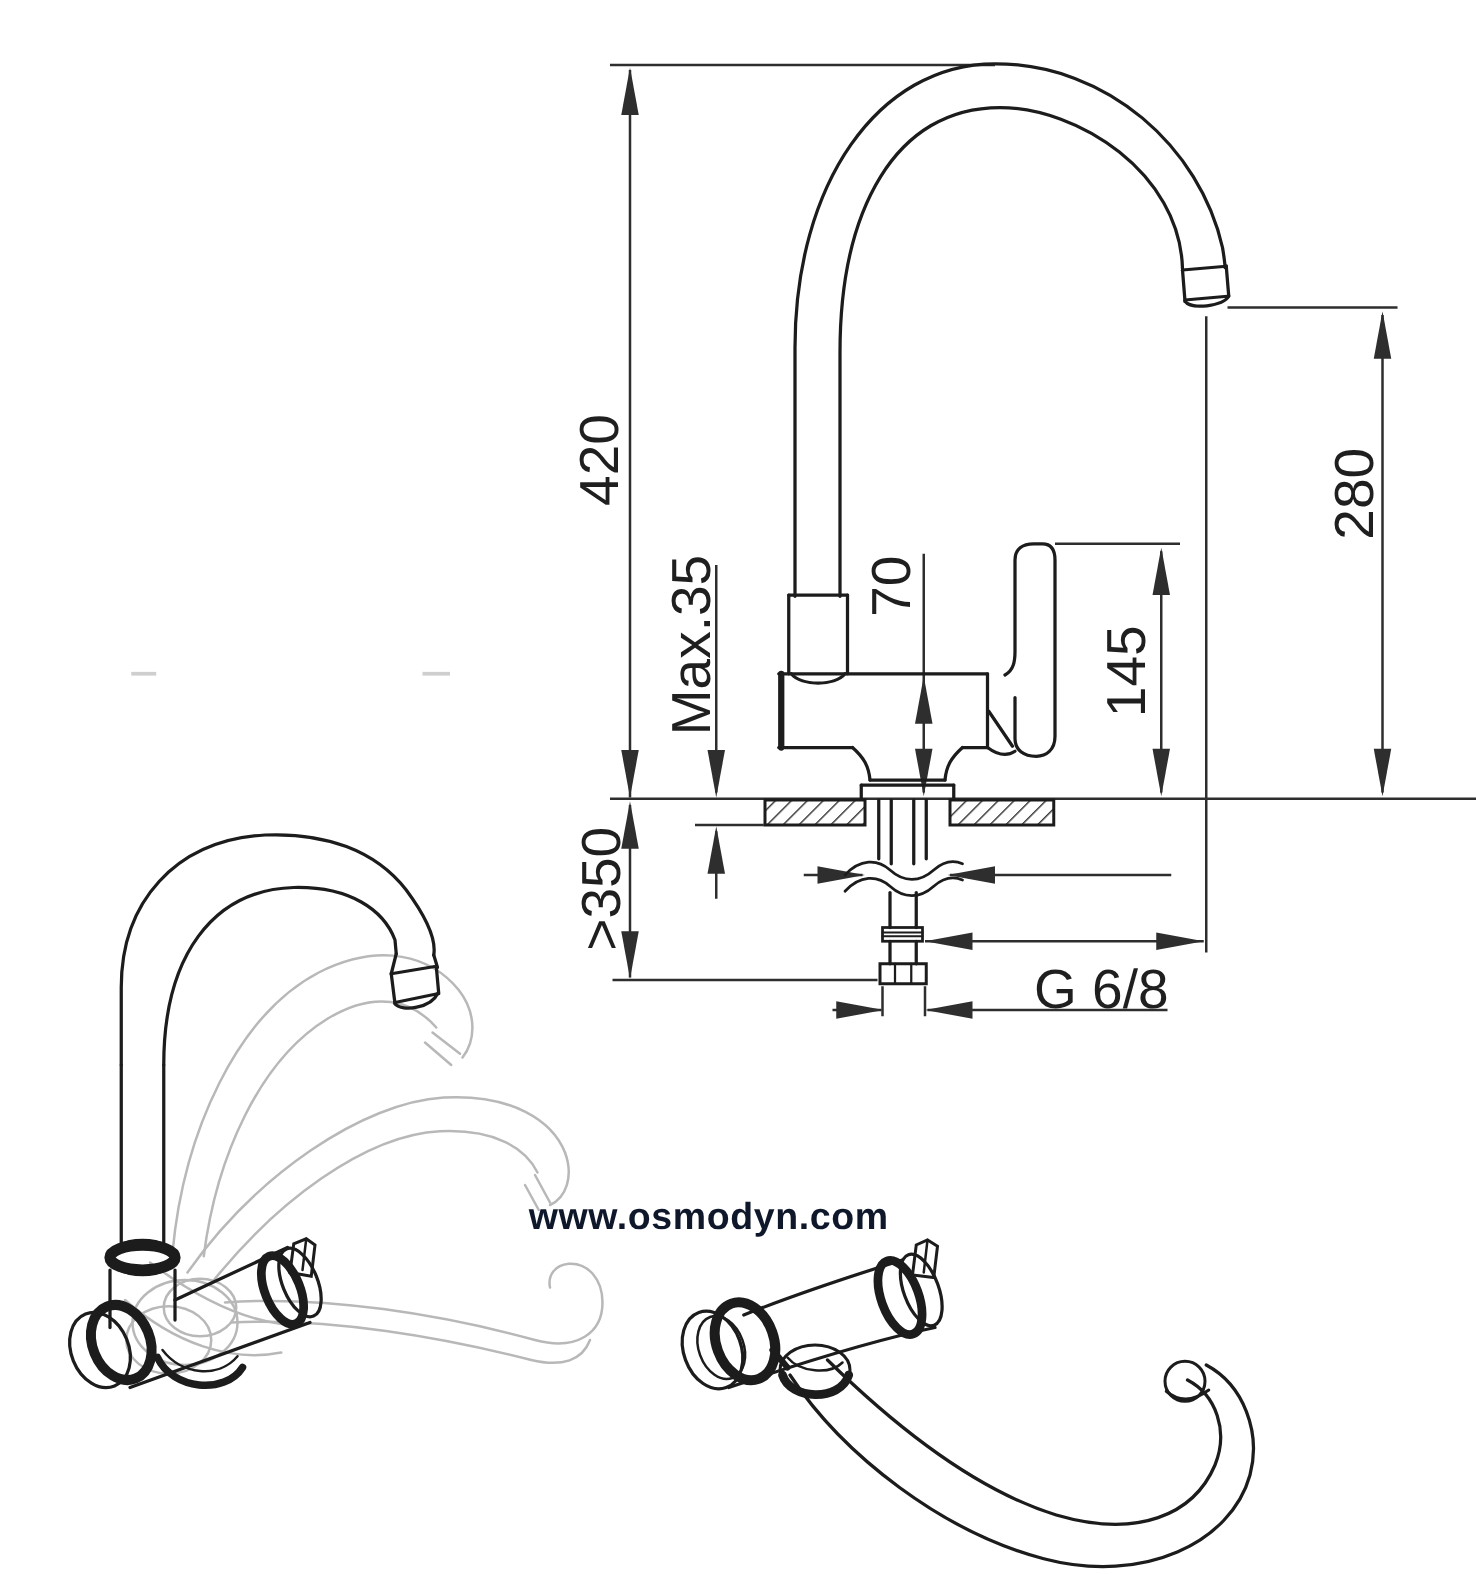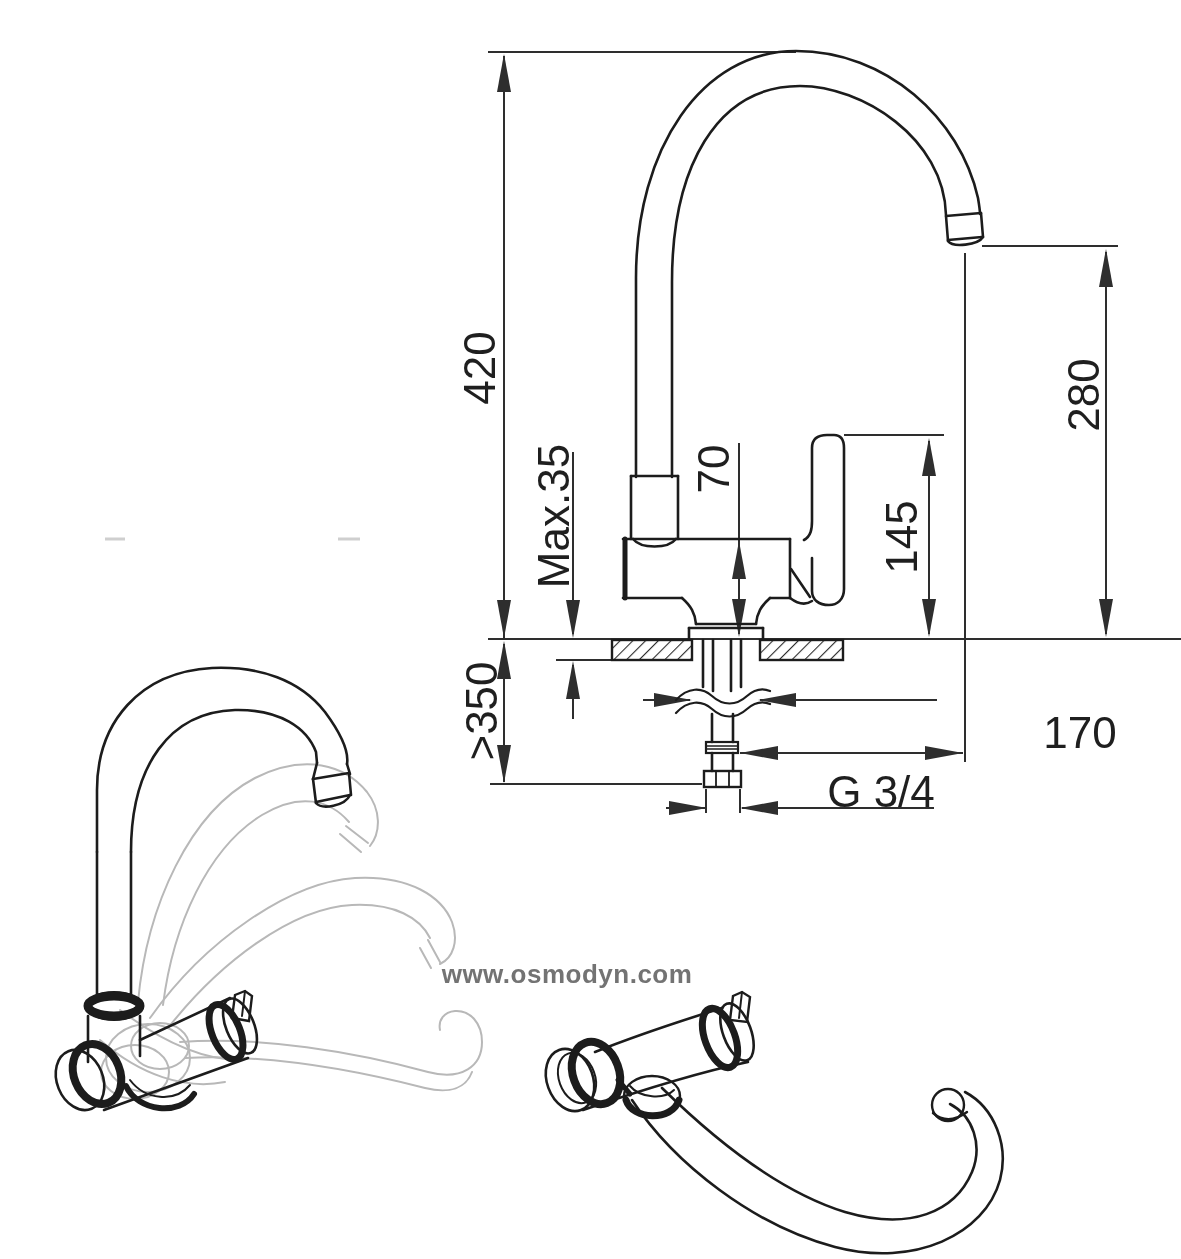--- a/index.html
+++ b/index.html
@@ -9,21 +9,21 @@
   }
   .canvas svg{position:absolute;left:0;top:0;}
   .dim{
     position:absolute;display:flex;align-items:center;justify-content:center;
     color:#1f1f1f;font-size:44px;line-height:1;white-space:nowrap;
     pointer-events:none;
   }
   .dim.rot{transform:rotate(-90deg);}
   .watermark{
     position:absolute;display:flex;align-items:center;justify-content:center;
-    font-weight:700;font-size:26px;color:#737373;letter-spacing:.5px;white-space:nowrap;
+    font-weight:700;font-size:30px;color:#0f172a;letter-spacing:.5px;white-space:nowrap;
   }
 </style>
 </head>
 <body>
 
 <div class="canvas">
 
   <svg width="1181" height="1259" viewBox="0 0 1181 1259">
     <defs>
       <pattern id="hatch" patternUnits="userSpaceOnUse" width="9" height="9" patternTransform="rotate(45)">
@@ -227,19 +227,18 @@
 
   <div class="dim rot" style="left:604px;top:444px;width:220px;height:50px;">70</div>
 
   <div class="dim rot" style="left:792px;top:512px;width:220px;height:50px;">145</div>
 
   <div class="dim rot" style="left:974px;top:370px;width:220px;height:50px;">280</div>
 
   <div class="dim rot" style="left:372px;top:686px;width:220px;height:50px;">&gt;350</div>
 
 
-  <div class="dim" style="left:980px;top:708px;width:200px;height:50px;">170</div>
-
-  <div class="dim" style="left:781px;top:767px;width:200px;height:50px;">G 3/4</div>
+
+  <div class="dim" style="left:781px;top:767px;width:200px;height:50px;">G 6/8</div>
 
   <div class="watermark" style="left:417px;top:956px;width:300px;height:36px;">www.osmodyn.com</div>
 
 </div>
 
 </body></html>

